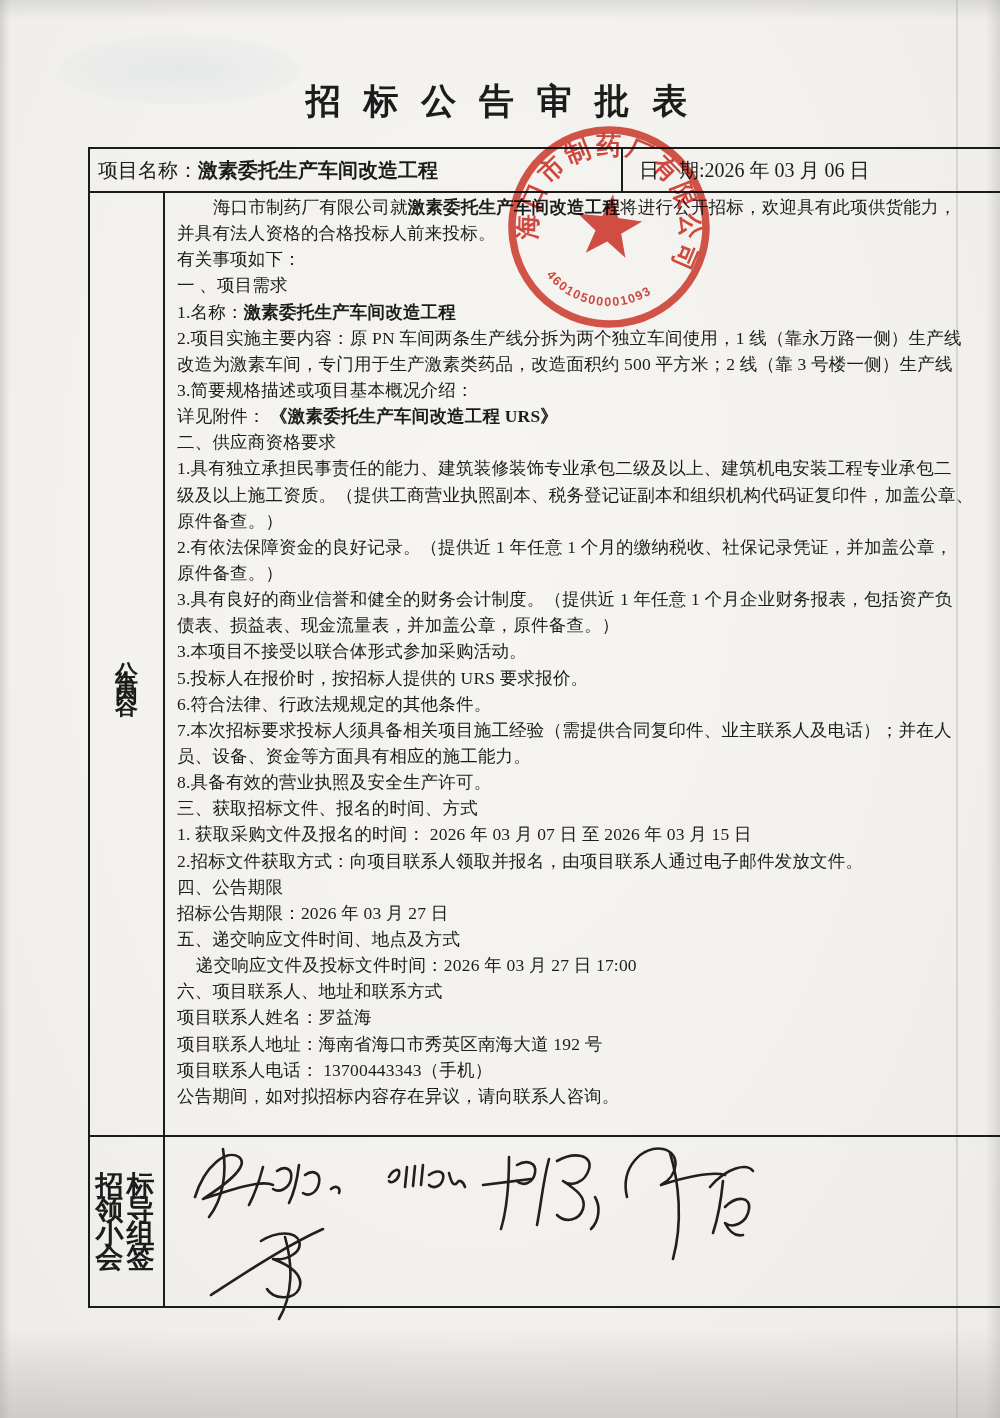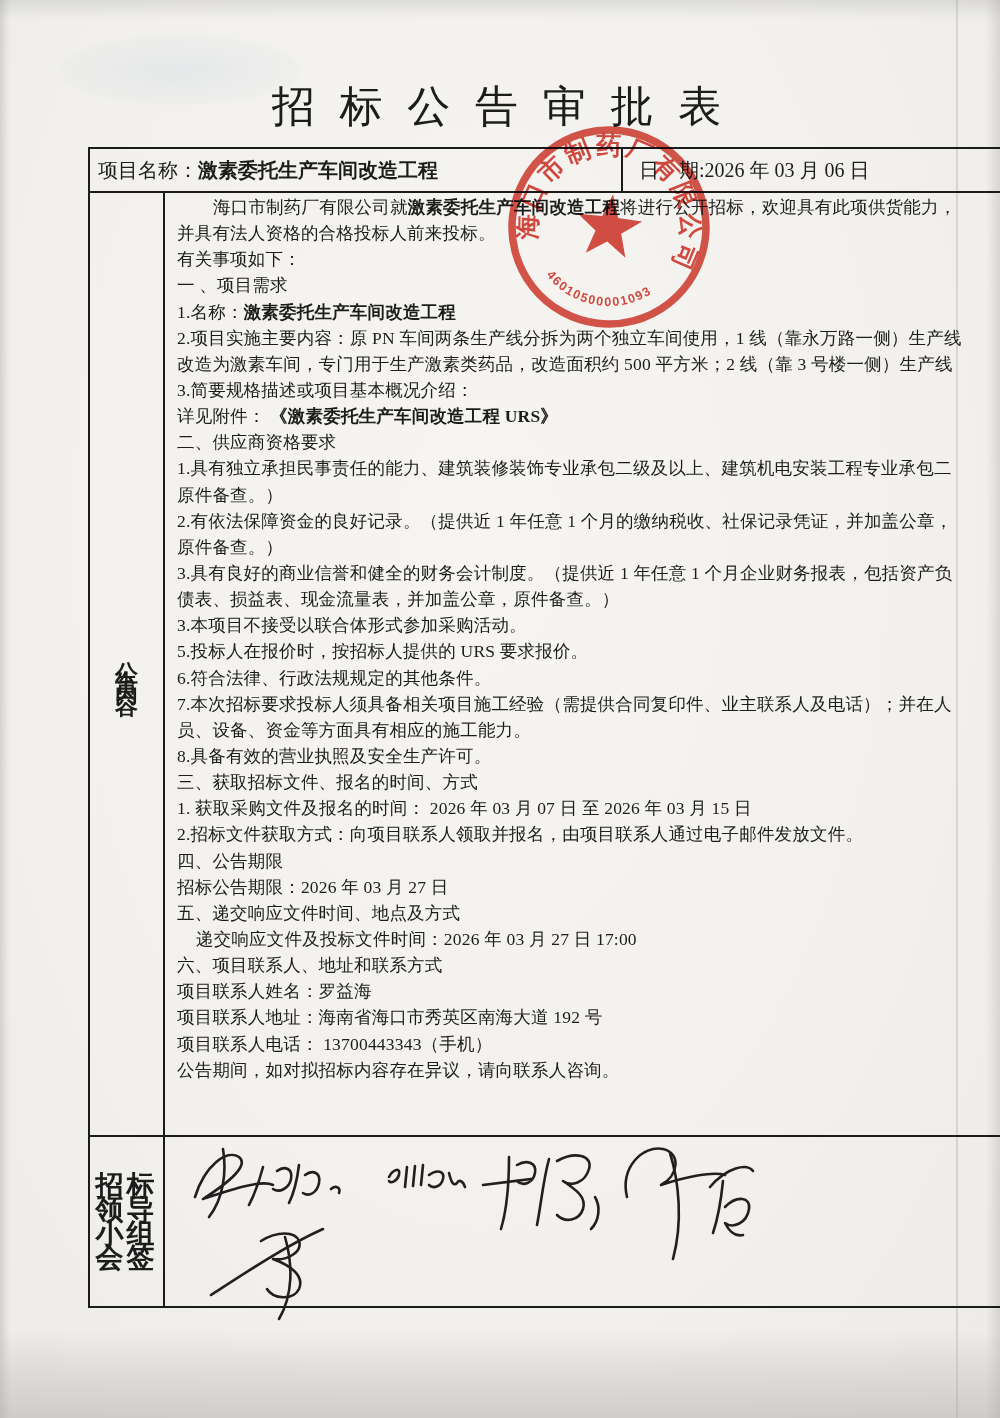--- a/index.html
+++ b/index.html
@@ -23,21 +23,21 @@
   .scan-left{position:absolute;left:0;top:0;width:10px;height:100%;
     background:linear-gradient(90deg, rgba(160,158,156,0.35), rgba(160,158,156,0));}
   .scan-right{position:absolute;right:0;top:0;width:14px;height:100%;
     background:linear-gradient(270deg, rgba(160,158,156,0.30), rgba(160,158,156,0));}
   .scan-crease{position:absolute;left:956px;top:0;width:2px;height:100%;
     background:rgba(150,148,145,0.28);}
   .scan-smudge{position:absolute;left:60px;top:35px;width:240px;height:70px;border-radius:50%;
     background:radial-gradient(ellipse, rgba(200,212,224,0.30), rgba(200,212,224,0));}
   
   .doc-title{position:absolute;left:0;top:78px;width:100%;text-align:center;
-    font-size:43px;font-weight:normal;letter-spacing:7px;white-space:nowrap;}
+    font-size:35px;font-weight:bold;letter-spacing:7px;white-space:nowrap;}
   
   .tbl{position:absolute;left:88px;top:147px;width:1000px;height:1161px;
     border:2px solid #1b1b1b;box-sizing:border-box;}
   .hline{position:absolute;left:0;right:0;height:0;border-top:2px solid #1b1b1b;}
   .hline1{top:42px;} .hline2{top:986px;}
   .vline-date{position:absolute;left:531px;top:0;height:42px;width:0;border-left:2px solid #1b1b1b;}
   .vline-label{position:absolute;left:73px;top:42px;bottom:0;width:0;border-left:2px solid #1b1b1b;}
   .hdr-left{position:absolute;left:8px;top:0;height:42px;line-height:42px;font-size:20px;white-space:nowrap;}
   .hdr-left .val{font-weight:bold;}
   .hdr-right{position:absolute;left:549px;top:0;height:42px;line-height:42px;font-size:20px;white-space:nowrap;}
@@ -95,20 +95,21 @@
         <div class="bline"><span>并具有法人资格的合格投标人前来投标。</span></div>
         <div class="bline"><span>有关事项如下：</span></div>
         <div class="bline"><span>一 、项目需求</span></div>
         <div class="bline"><span>1.名称：</span><span class="b">激素委托生产车间改造工程</span></div>
         <div class="bline"><span>2.项目实施主要内容：原 PN 车间两条生产线分拆为两个独立车间使用，1 线（靠永万路一侧）生产线</span></div>
         <div class="bline"><span>改造为激素车间，专门用于生产激素类药品，改造面积约 500 平方米；2 线（靠 3 号楼一侧）生产线</span></div>
         <div class="bline"><span>3.简要规格描述或项目基本概况介绍：</span></div>
         <div class="bline"><span>详见附件： </span><span class="b">《激素委托生产车间改造工程 URS》</span></div>
         <div class="bline"><span>二、供应商资格要求</span></div>
         <div class="bline"><span>1.具有独立承担民事责任的能力、建筑装修装饰专业承包二级及以上、建筑机电安装工程专业承包二</span></div>
+        <div class="bline"><span>级及以上施工资质。（提供工商营业执照副本、税务登记证副本和组织机构代码证复印件，加盖公章、</span></div>
         <div class="bline"><span>原件备查。）</span></div>
         <div class="bline"><span>2.有依法保障资金的良好记录。（提供近 1 年任意 1 个月的缴纳税收、社保记录凭证，并加盖公章，</span></div>
         <div class="bline"><span>原件备查。）</span></div>
         <div class="bline"><span>3.具有良好的商业信誉和健全的财务会计制度。（提供近 1 年任意 1 个月企业财务报表，包括资产负</span></div>
         <div class="bline"><span>债表、损益表、现金流量表，并加盖公章，原件备查。）</span></div>
         <div class="bline"><span>3.本项目不接受以联合体形式参加采购活动。</span></div>
         <div class="bline"><span>5.投标人在报价时，按招标人提供的 URS 要求报价。</span></div>
         <div class="bline"><span>6.符合法律、行政法规规定的其他条件。</span></div>
         <div class="bline"><span>7.本次招标要求投标人须具备相关项目施工经验（需提供合同复印件、业主联系人及电话）；并在人</span></div>
         <div class="bline"><span>员、设备、资金等方面具有相应的施工能力。</span></div>

